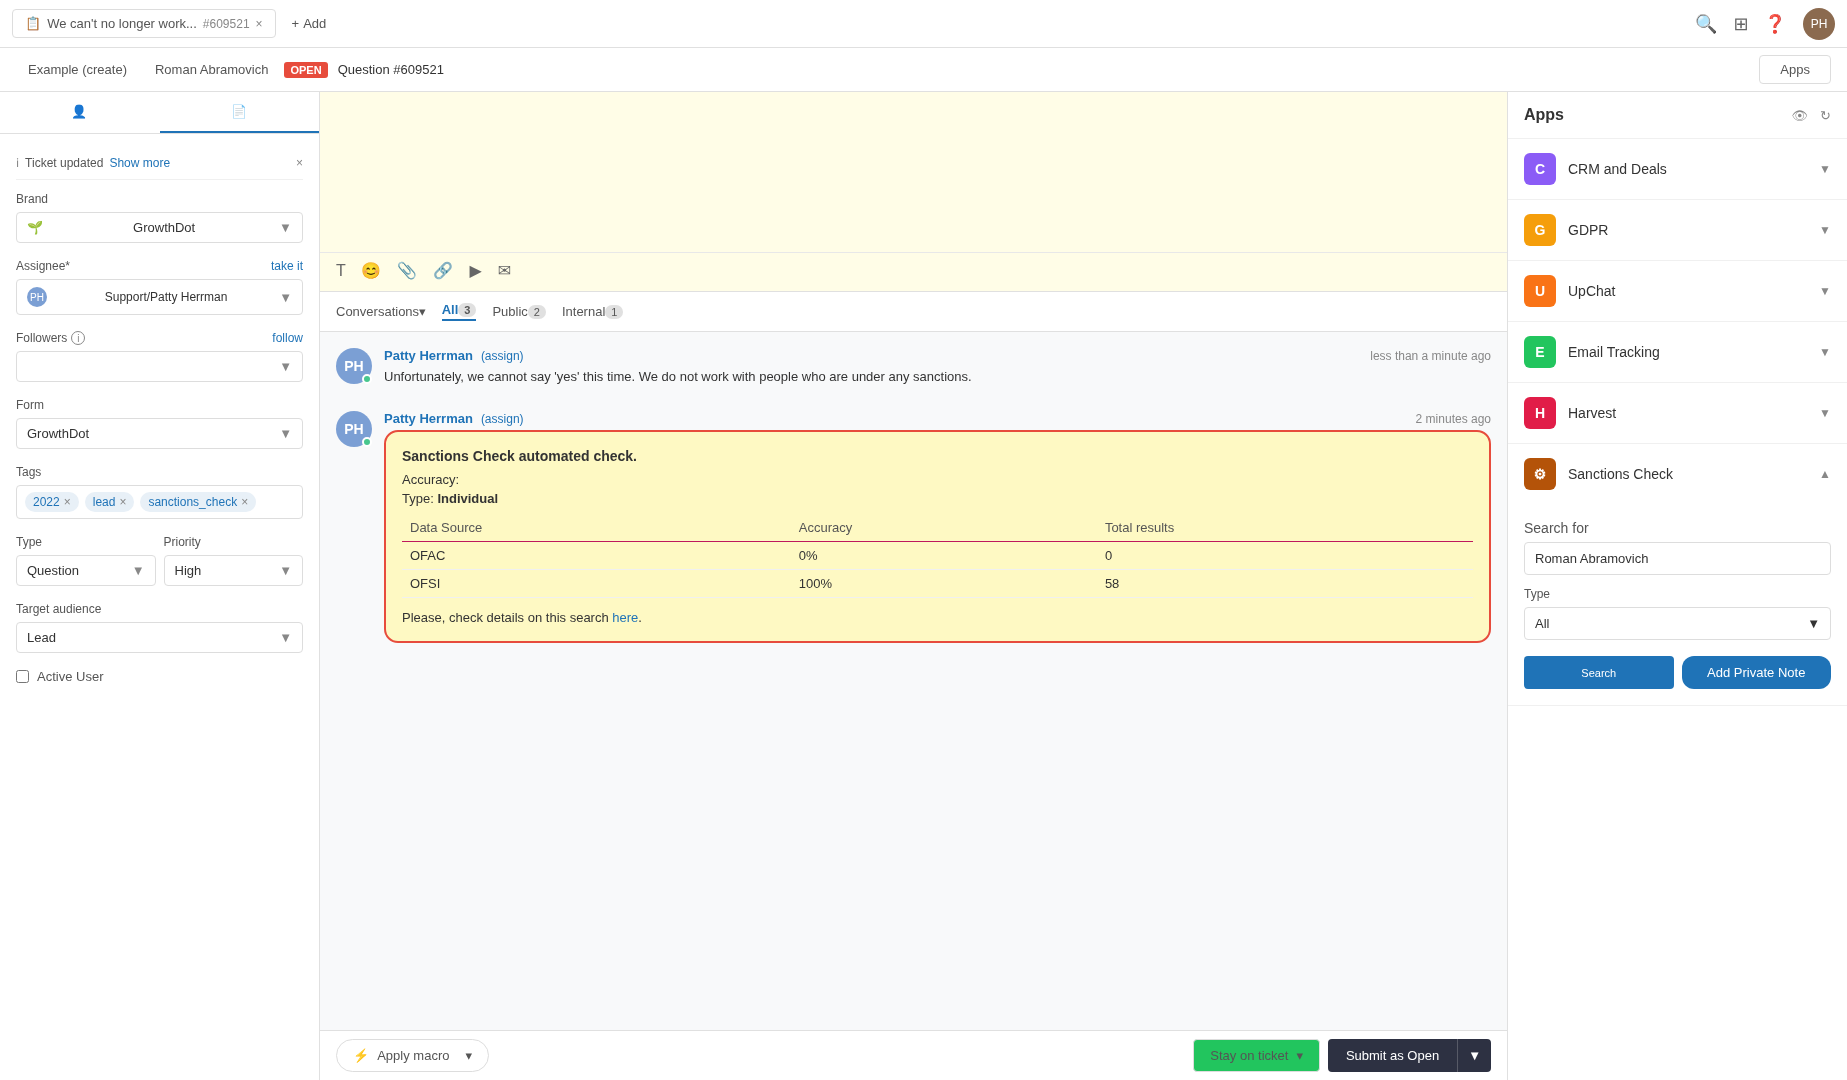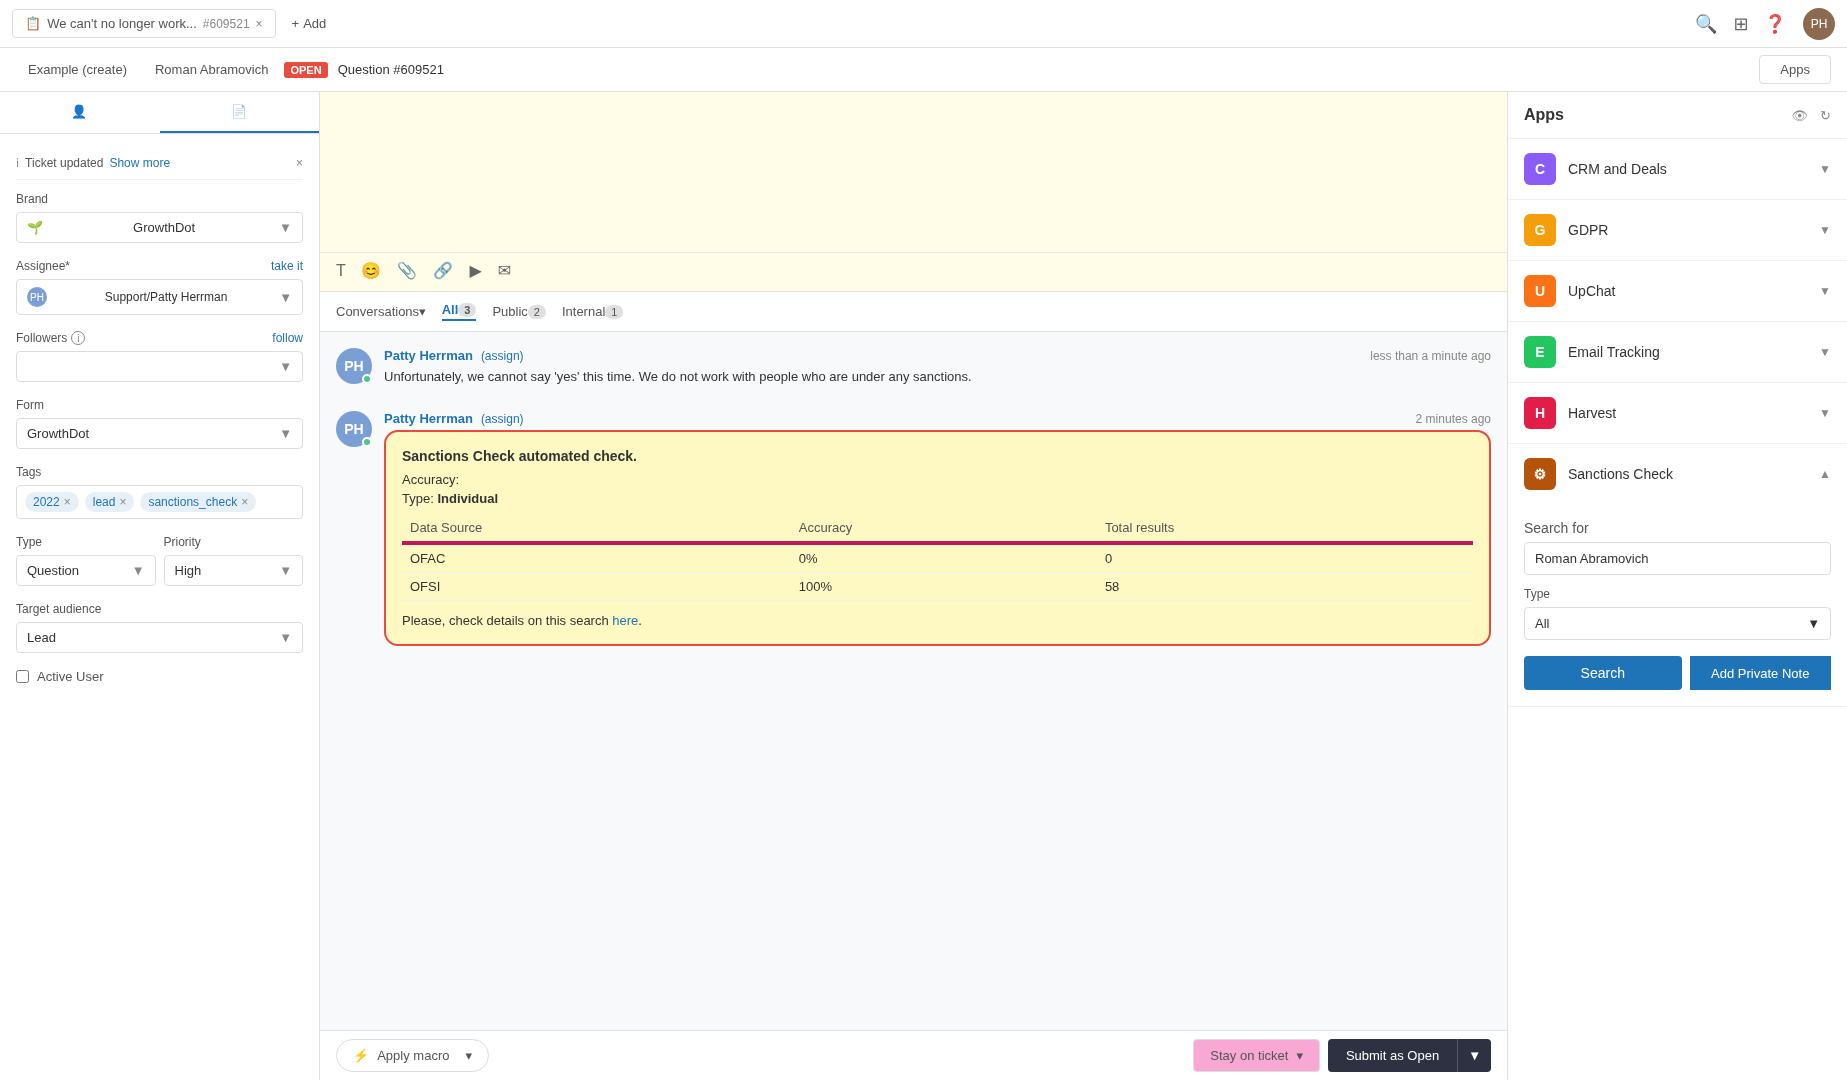--- a/index.html
+++ b/index.html
@@ -65,30 +65,30 @@
     .msg-assign { color: #1f73b7; font-size: 12px; cursor: pointer; }
     .msg-time { margin-left: auto; font-size: 12px; color: #888; }
     .msg-text { font-size: 13px; color: #333; line-height: 1.5; }
 
     
     .sanctions-card { border: 2px solid #e74c3c; border-radius: 14px; padding: 16px; background: #fef9c3; }
     .sanctions-title { font-weight: 600; font-size: 14px; margin-bottom: 8px; }
     .sanctions-info { font-size: 13px; margin-bottom: 4px; }
     .sanctions-info b { font-weight: 600; }
     .sanctions-table { width: 100%; border-collapse: collapse; margin-top: 8px; margin-bottom: 12px; font-size: 13px; }
-    .sanctions-table th { text-align: left; padding: 6px 8px; color: #555; font-weight: 500; border-bottom: 4px solid #be185d; }
+    .sanctions-table th { text-align: left; padding: 6px 8px; color: #555; font-weight: 500; border-bottom: 1px solid #be185d; }
     .sanctions-table td { padding: 6px 8px; border-bottom: 1px solid #f0f0f0; }
     .sanctions-footer { font-size: 13px; color: #333; }
     .sanctions-footer a { color: #1f73b7; text-decoration: none; }
 
     
     .bottom-bar { background: #fff; border-top: 1px solid #e0e0e0; display: flex; align-items: center; padding: 8px 16px; gap: 12px; }
     .macro-btn { display: flex; align-items: center; gap: 8px; border: 1px solid #ddd; border-radius: 20px; padding: 8px 16px; font-size: 13px; color: #555; cursor: pointer; flex: 0 0 auto; }
     .bottom-right { display: flex; align-items: center; gap: 8px; margin-left: auto; }
-    .stay-ticket-btn { display: flex; align-items: center; gap: 8px; padding: 8px 16px; border: 1px solid #ddd; border-radius: 4px; font-size: 13px; color: #555; cursor: pointer; background: #f9a8d4; }
+    .stay-ticket-btn { display: flex; align-items: center; gap: 8px; padding: 8px 16px; border: 1px solid #ddd; border-radius: 4px; font-size: 13px; color: #555; cursor: pointer; background: #22c55e; }
     .submit-btn { display: flex; align-items: center; }
     .submit-main { background: #2d3142; color: white; padding: 9px 18px; font-size: 13px; font-weight: 500; border-radius: 4px 0 0 4px; cursor: pointer; }
     .submit-dropdown { background: #2d3142; color: white; padding: 9px 10px; font-size: 13px; border-radius: 0 4px 4px 0; cursor: pointer; border-left: 1px solid rgba(255,255,255,0.2); }
 
     
     .right-panel { width: 340px; background: #fff; border-left: 1px solid #e0e0e0; display: flex; flex-direction: column; overflow-y: auto; }
     .right-panel-header { display: flex; align-items: center; justify-content: space-between; padding: 14px 16px; border-bottom: 1px solid #f0f0f0; }
     .right-panel-title { font-size: 16px; font-weight: 600; color: #333; }
     .right-panel-icons { display: flex; gap: 12px; color: #888; }
     .app-item { border-bottom: 1px solid #f0f0f0; }
@@ -96,22 +96,22 @@
     .app-icon { width: 32px; height: 32px; border-radius: 6px; margin-right: 12px; display: flex; align-items: center; justify-content: center; flex-shrink: 0; }
     .app-name { font-size: 14px; color: #333; flex: 1; }
     .app-chevron { color: #888; font-size: 12px; }
 
     .sanctions-panel { padding: 16px; }
     .search-for-label { font-size: 14px; color: #555; margin-bottom: 6px; font-weight: 500; }
     .search-input { width: 100%; border: 1px solid #ddd; border-radius: 4px; padding: 8px 10px; font-size: 13px; margin-bottom: 12px; color: #333; }
     .type-label { font-size: 12px; color: #555; margin-bottom: 6px; font-weight: 500; }
     .type-select { width: 100%; border: 1px solid #ddd; border-radius: 4px; padding: 8px 10px; font-size: 13px; margin-bottom: 16px; color: #333; background: white; display: flex; align-items: center; justify-content: space-between; }
     .panel-actions { display: flex; gap: 8px; }
-    .panel-search-btn { flex: 1; background: #1f73b7; color: white; border: none; border-radius: 4px; padding: 9px 16px; font-size: 14px; font-weight: 500; cursor: pointer; }
-    .panel-note-btn { flex: 1; background: #1f73b7; color: white; border: none; border-radius: 0; padding: 9px 8px; font-size: 13px; font-weight: 500; cursor: pointer; }
+    .panel-search-btn { flex: 1; background: #1f73b7; color: white; border: none; border-radius: 4px; padding: 9px 16px; font-size: 11px; font-weight: 500; cursor: pointer; }
+    .panel-note-btn { flex: 1; background: #1f73b7; color: white; border: none; border-radius: 12px; padding: 9px 16px; font-size: 13px; font-weight: 500; cursor: pointer; }
 
     
     ::-webkit-scrollbar { width: 6px; }
     ::-webkit-scrollbar-track { background: #f1f1f1; }
     ::-webkit-scrollbar-thumb { background: #ccc; border-radius: 3px; }
 
     .info-icon { display: inline-flex; align-items: center; justify-content: center; width: 14px; height: 14px; border-radius: 50%; border: 1px solid #888; color: #888; font-size: 10px; }
   </style>
 </head>
 <body>

